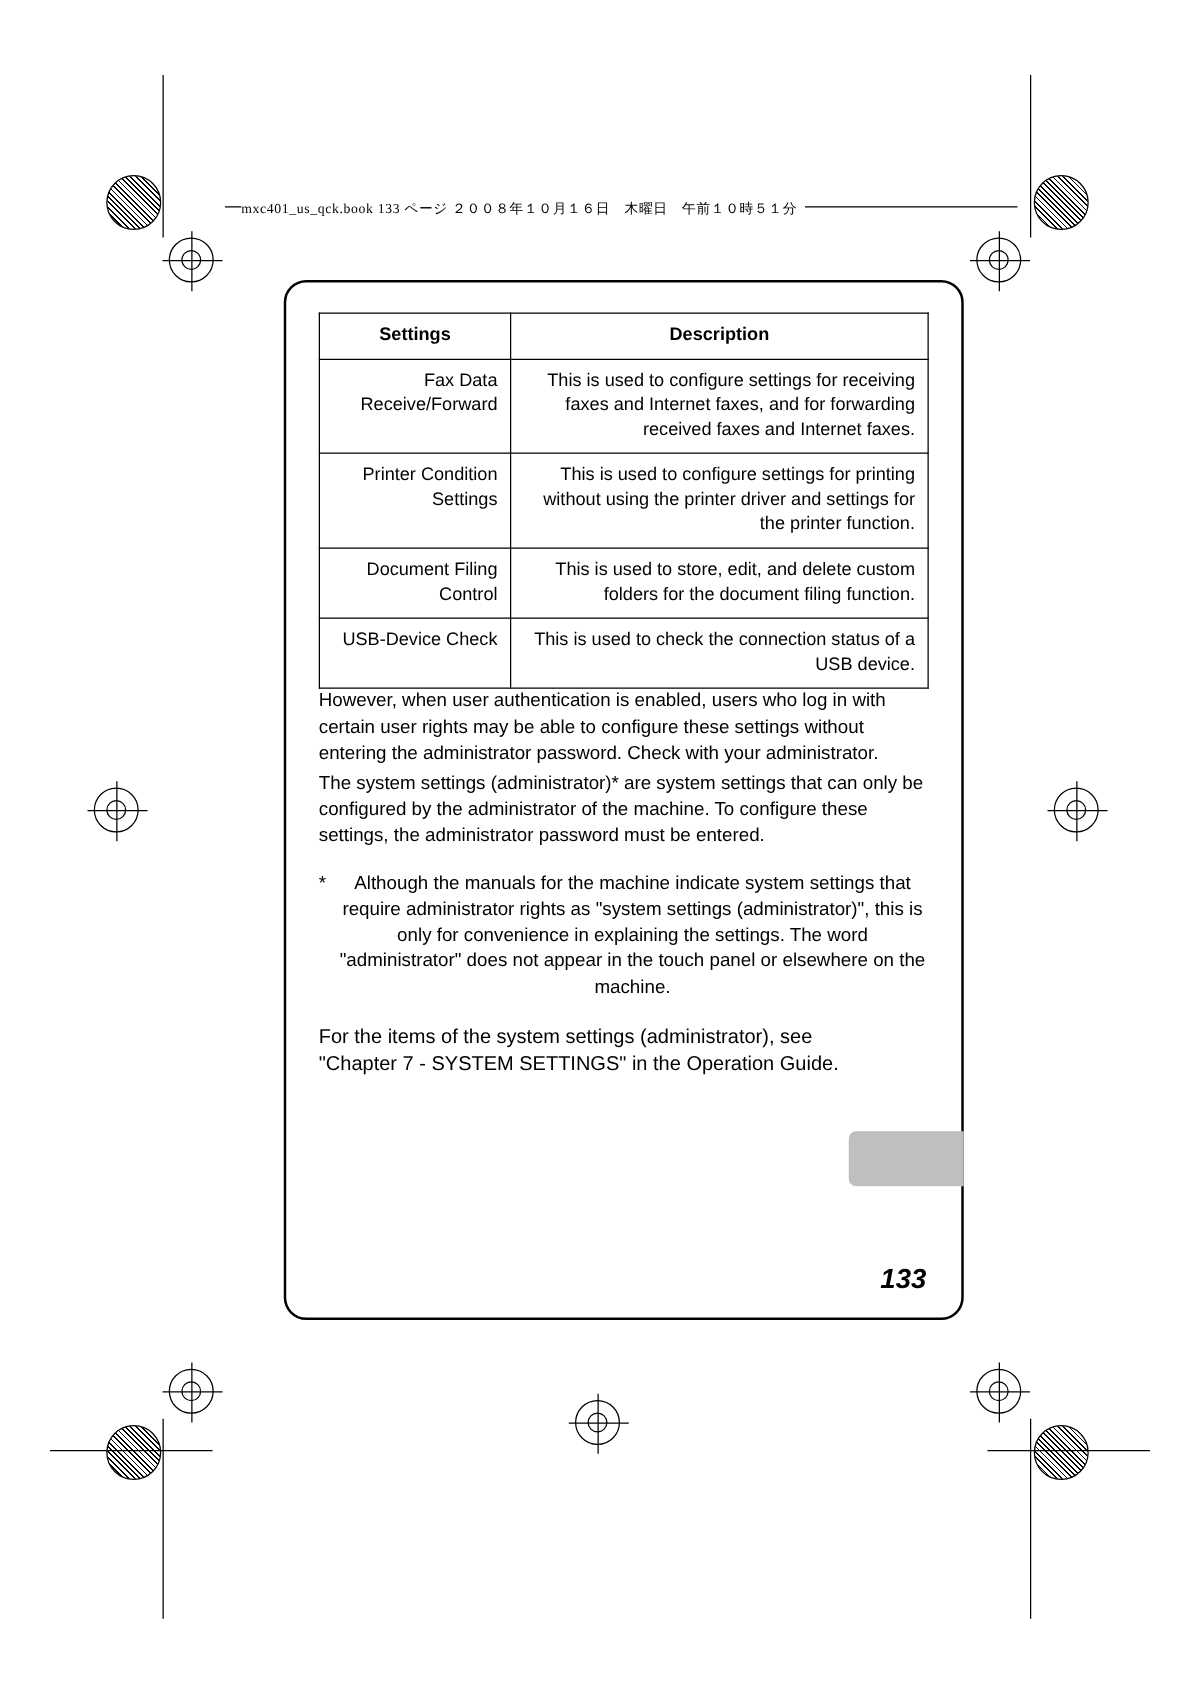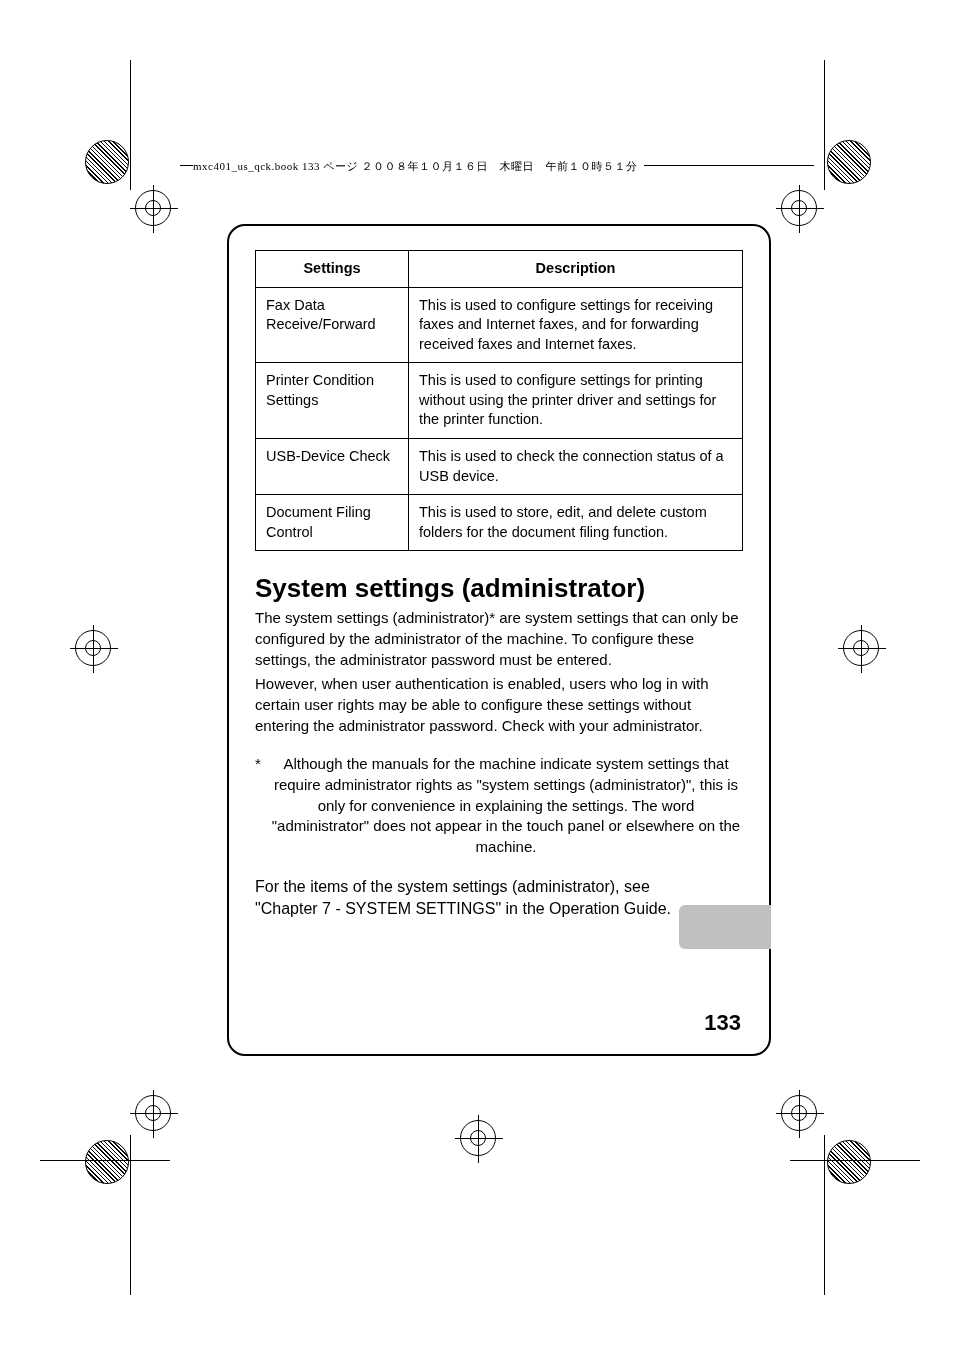--- a/index.html
+++ b/index.html
@@ -102,21 +102,21 @@
   }
   table.settings {
     border-collapse: collapse;
     width: 100%;
     font-size: 14.5px;
   }
   table.settings th, table.settings td {
     border: 1px solid #000;
     padding: 8px 10px;
     vertical-align: top;
-    text-align: left;
+    text-align: right;
     line-height: 1.35;
   }
   table.settings th {
     font-weight: bold;
     text-align: center;
   }
   table.settings th:first-child,
   table.settings td:first-child { width: 132px; }
 
   h2.section {
@@ -151,20 +151,21 @@
     background: #bfbfbf;
     border-top-left-radius: 6px;
     border-bottom-left-radius: 6px;
   }
   .page-num {
     position: absolute;
     right: 28px;
     bottom: 18px;
     font-size: 22px;
     font-weight: bold;
+    font-style: italic;
   }
 </style>
 </head>
 <body>
 
 <div id="ball-tl" class="hatched-ball"></div>
 <div id="ball-tr" class="hatched-ball"></div>
 <div id="ball-bl" class="hatched-ball"></div>
 <div id="ball-br" class="hatched-ball"></div>
 
@@ -226,33 +227,32 @@
       <tbody>
         <tr>
           <td>Fax Data Receive/Forward</td>
           <td>This is used to configure settings for receiving faxes and Internet faxes, and for forwarding received faxes and Internet faxes.</td>
         </tr>
         <tr>
           <td>Printer Condition Settings</td>
           <td>This is used to configure settings for printing without using the printer driver and settings for the printer function.</td>
         </tr>
         <tr>
+          <td>Document Filing Control</td>
+          <td>This is used to store, edit, and delete custom folders for the document filing function.</td>
+        </tr>
+        <tr>
           <td>USB-Device Check</td>
           <td>This is used to check the connection status of a USB device.</td>
         </tr>
-        <tr>
-          <td>Document Filing Control</td>
-          <td>This is used to store, edit, and delete custom folders for the document filing function.</td>
-        </tr>
       </tbody>
     </table>
 
-    <h2 class="section">System settings (administrator)</h2>
+    <p class="body">However, when user authentication is enabled, users who log in with certain user rights may be able to configure these settings without entering the administrator password. Check with your administrator.</p>
     <p class="body">The system settings (administrator)* are system settings that can only be configured by the administrator of the machine. To configure these settings, the administrator password must be entered.</p>
-    <p class="body">However, when user authentication is enabled, users who log in with certain user rights may be able to configure these settings without entering the administrator password. Check with your administrator.</p>
 
     <div class="footnote">
       <div class="mark">*</div>
       <div class="txt">Although the manuals for the machine indicate system settings that require administrator rights as "system settings (administrator)", this is only for convenience in explaining the settings. The word "administrator" does not appear in the touch panel or elsewhere on the machine.</div>
     </div>
 
     <div class="ref">
       <div>For the items of the system settings (administrator), see</div>
       <div>"Chapter 7 - SYSTEM SETTINGS" in the Operation Guide.</div>
     </div>

